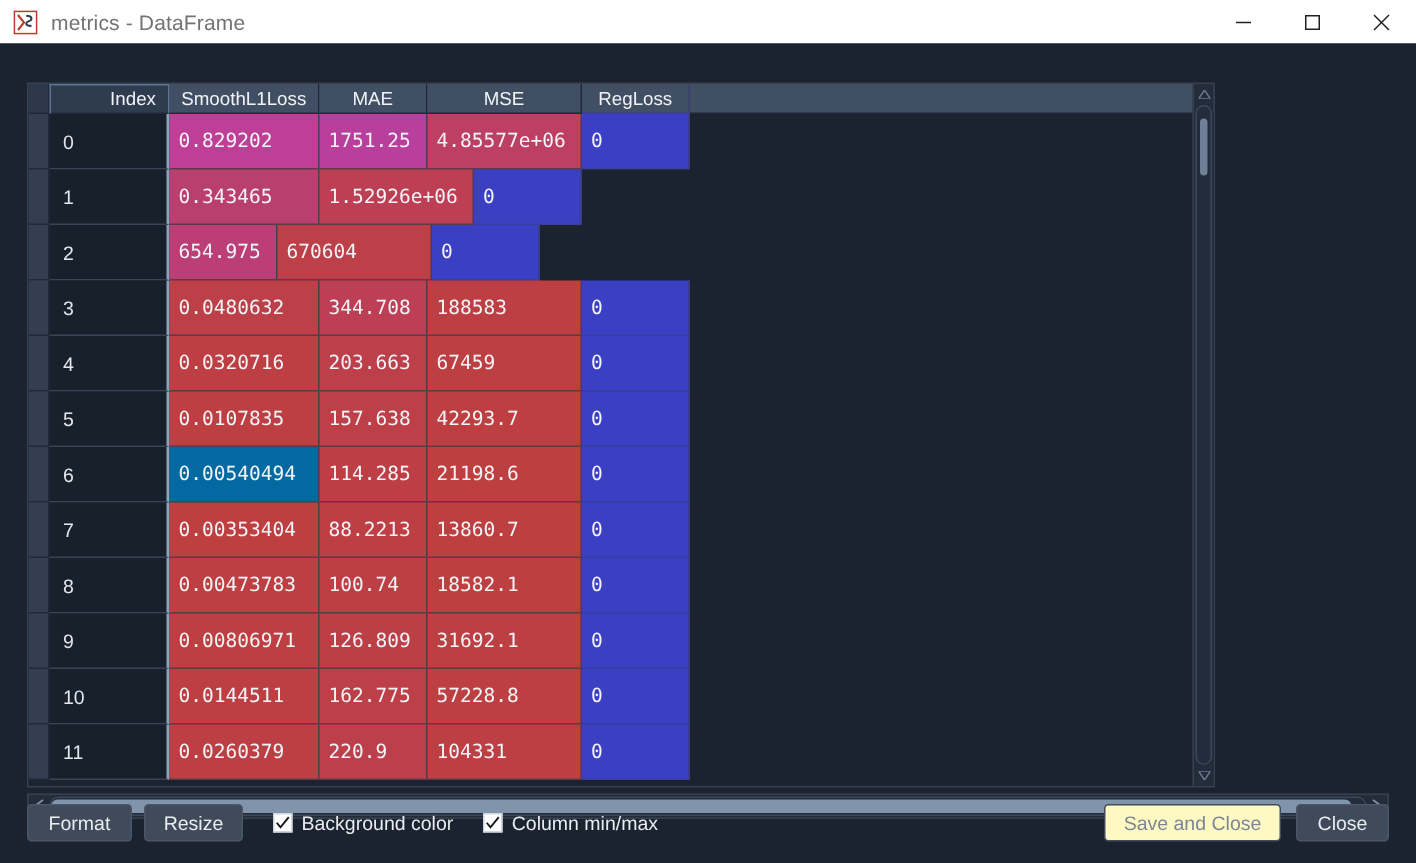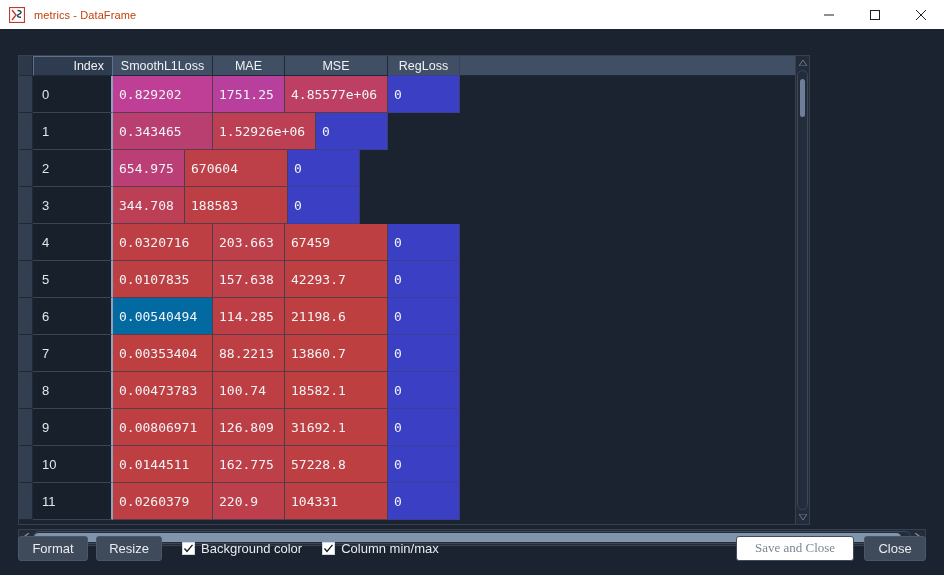--- a/index.html
+++ b/index.html
@@ -26,22 +26,22 @@
   .title-icon {
     width: 16px;
     height: 16px;
     margin-left: 9px;
     margin-right: 9px;
     position: relative;
     flex: 0 0 auto;
   }
   .title-icon svg { display: block; }
   .title-text {
-    font-size: 11px;
-    color: #c2410c;
+    font-size: 14px;
+    color: #737373;
     letter-spacing: 0.1px;
     white-space: nowrap;
   }
   .winbuttons {
     position: absolute;
     right: 0;
     top: 0;
     height: 29px;
     display: flex;
   }
@@ -276,23 +276,22 @@
     height: 25px;
     padding: 0 14px;
     display: flex;
     align-items: center;
     justify-content: center;
     box-sizing: border-box;
     white-space: nowrap;
   }
   .btn.disabled {
     color: #7c8696;
-    background: #ffffff;
+    background: #fef9c3;
     border-color: #424c5a;
-    font-family: Liberation Serif, serif;
   }
   .btn-format { width: 70px; padding: 0; }
   .btn-resize { width: 66px; padding: 0; margin-left: 8px; }
   .chk {
     display: flex;
     align-items: center;
     margin-left: 20px;
     color: #e9ecf0;
     font-size: 13px;
     white-space: nowrap;
@@ -382,20 +381,21 @@
             <div class="gutter"></div>
             <div class="cell-index">2</div>
             <div class="cell c-mae" style="background: rgb(187, 63, 118);">654.975</div>
             <div class="cell c-mse" style="background: rgb(189, 63, 71); text-align: right;">670604</div>
             <div class="cell c-reg" style="background: rgb(59, 63, 196);">0</div>
             <div class="row-filler"></div>
           </div>
           <div class="row">
             <div class="gutter"></div>
             <div class="cell-index">3</div>
+            <div class="cell c-smooth" style="background: rgb(189, 63, 71);">0.0480632</div>
             <div class="cell c-mae" style="background: rgb(189, 63, 85);">344.708</div>
             <div class="cell c-mse" style="background: rgb(189, 63, 67);">188583</div>
             <div class="cell c-reg" style="background: rgb(59, 63, 196);">0</div>
             <div class="row-filler"></div>
           </div>
           <div class="row">
             <div class="gutter"></div>
             <div class="cell-index">4</div>
             <div class="cell c-smooth" style="background: rgb(189, 63, 67);">0.0320716</div>
             <div class="cell c-mae" style="background: rgb(189, 63, 74);">203.663</div>

